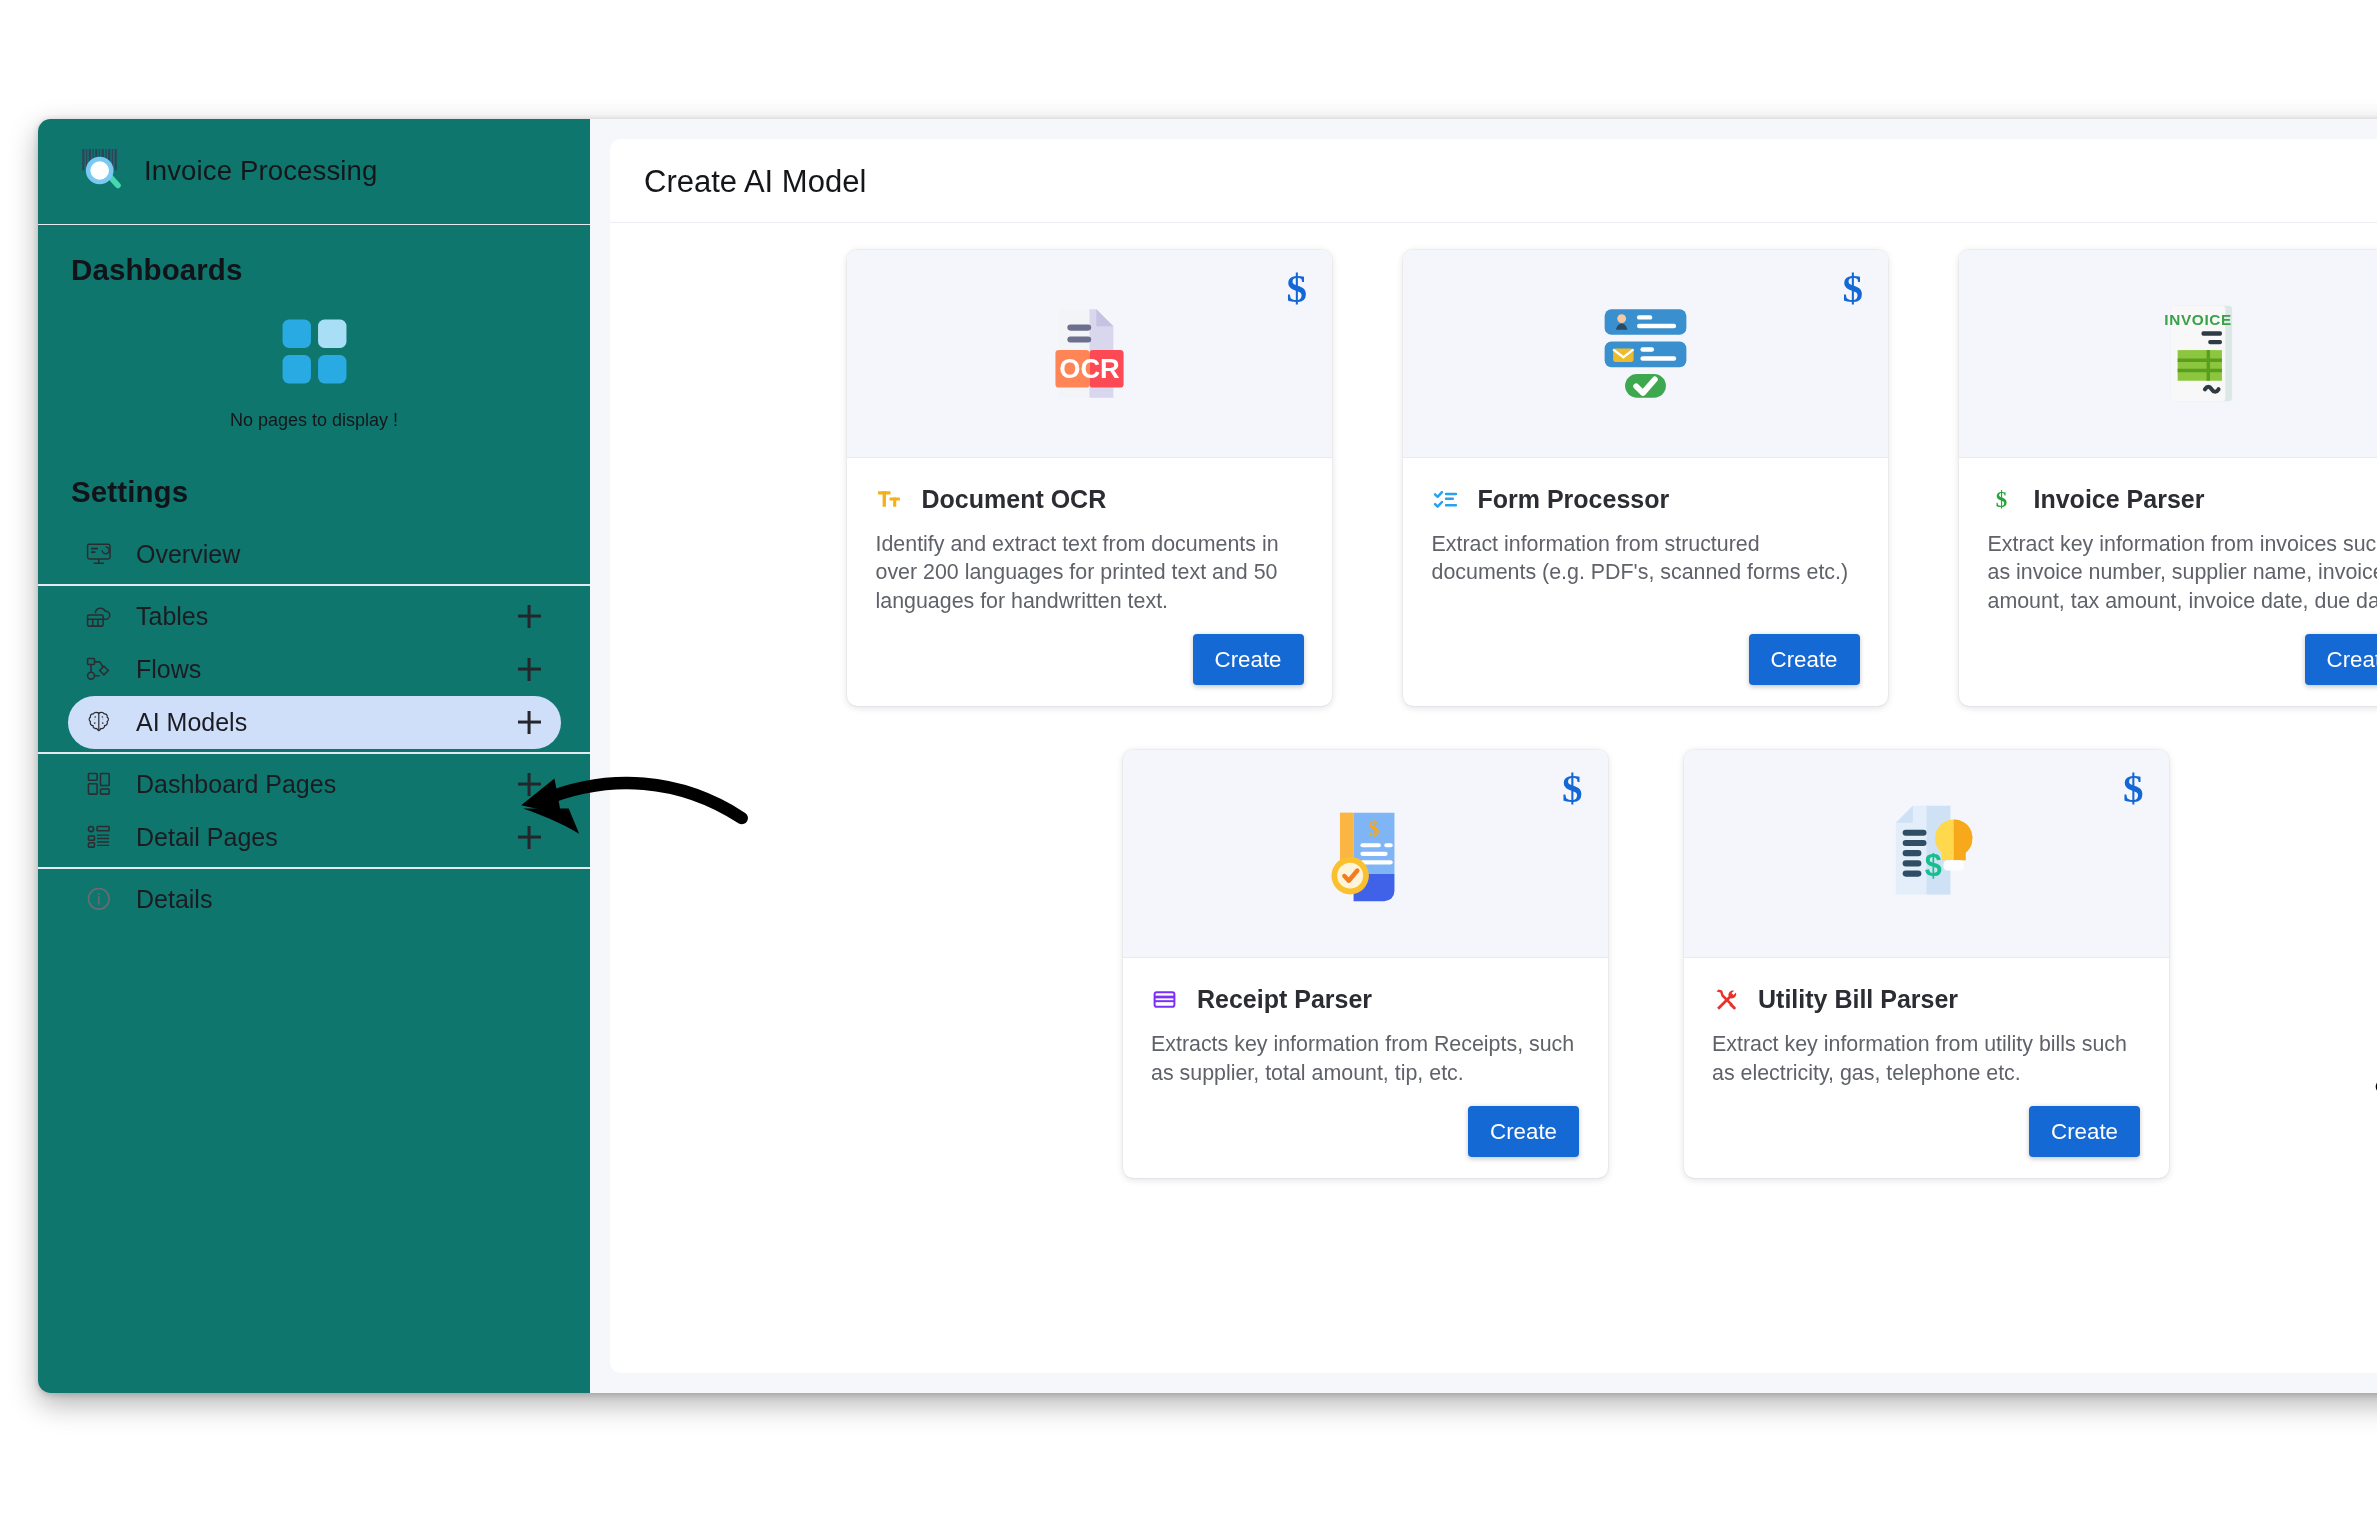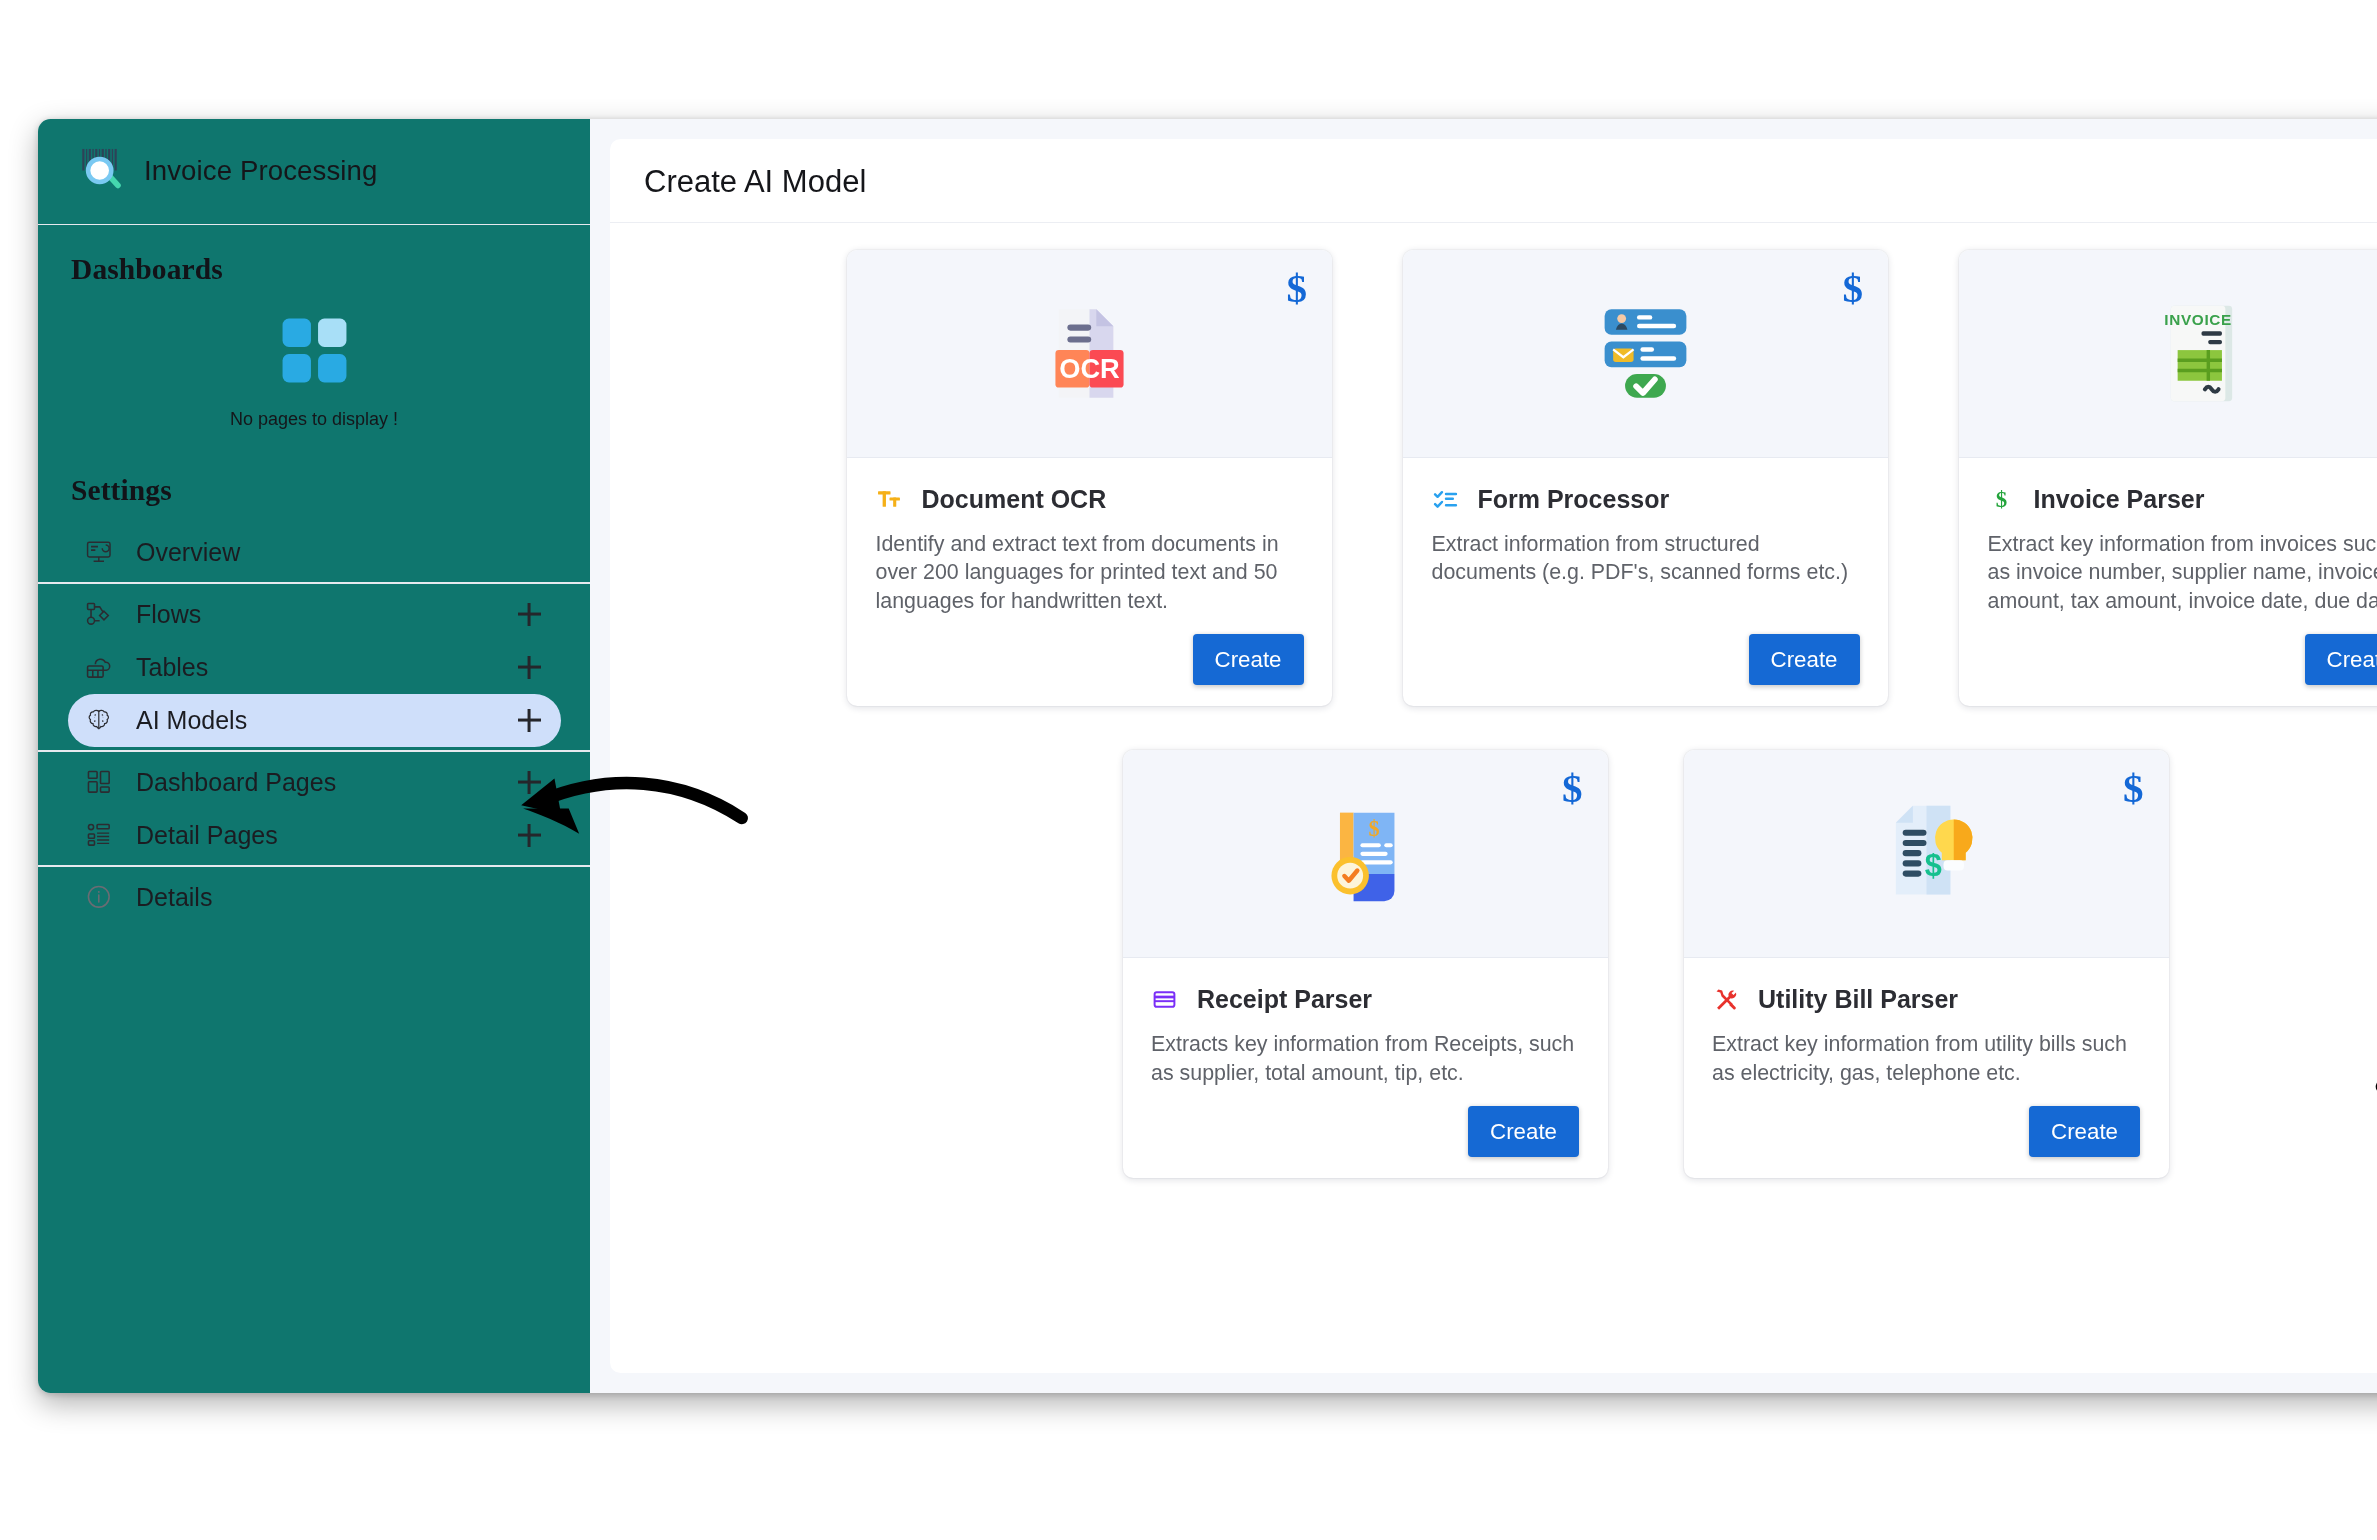--- a/index.html
+++ b/index.html
@@ -45,21 +45,20 @@
     font-weight: 400;
     letter-spacing: 0.1px;
   }
 
   .section-title {
     font-size: 29.5px;
     font-weight: 700;
     color: #121318;
     padding: 27.6px 0 0 33px;
     letter-spacing: 0.1px;
-    font-family: Liberation Serif, serif;
   }
 
   .empty-block {
     display: flex; flex-direction: column;
     align-items: center; justify-content: center;
     padding: 29.5px 0 16px 0;
   }
   .grid-icon { width: 71px; height: 71px; }
   .empty-text {
     margin-top: 23px;
@@ -275,39 +274,39 @@
           </svg>
         </span>
         <span class="nav-label">Overview</span>
       </div>
 
       <div class="nav-divider"></div>
 
       <div class="nav-item">
         <span class="nav-ico">
           <svg viewBox="0 0 32 32" width="27.6" height="27.6" fill="none" stroke="#2b2c31" stroke-width="1.8">
+            <rect x="3" y="15" width="18" height="13" rx="1.5"></rect>
+              <path d="M3 20h18M9 20v8M15 20v8"></path>
+            <path d="M12 13a6 6 0 0 1 11.5-2.2A4.6 4.6 0 1 1 24.5 20H21"></path>
+          </svg>
+        </span>
+        <span class="nav-label">Tables</span>
+        <span class="nav-plus"></span>
+      </div>
+
+      <div class="nav-item">
+        <span class="nav-ico">
+          <svg viewBox="0 0 32 32" width="27.6" height="27.6" fill="none" stroke="#2b2c31" stroke-width="1.8">
             <rect x="3" y="4" width="8" height="7" rx="1"></rect>
               <circle cx="7" cy="24" r="4"></circle>
             <path d="M22 13l5 5-5 5-5-5z"></path>
               <path d="M7 11v9M11 24h6M11 8h6l4 6"></path>
           </svg>
         </span>
         <span class="nav-label">Flows</span>
-        <span class="nav-plus"></span>
-      </div>
-
-      <div class="nav-item">
-        <span class="nav-ico">
-          <svg viewBox="0 0 32 32" width="27.6" height="27.6" fill="none" stroke="#2b2c31" stroke-width="1.8">
-            <rect x="3" y="15" width="18" height="13" rx="1.5"></rect>
-              <path d="M3 20h18M9 20v8M15 20v8"></path>
-            <path d="M12 13a6 6 0 0 1 11.5-2.2A4.6 4.6 0 1 1 24.5 20H21"></path>
-          </svg>
-        </span>
-        <span class="nav-label">Tables</span>
         <span class="nav-plus"></span>
       </div>
 
       <div class="nav-item active">
         <span class="nav-ico">
           <svg viewBox="0 0 32 32" width="27.6" height="27.6" fill="none" stroke="#2b2c31" stroke-width="1.4">
             <path d="M16 5v22"></path>
             <path d="M16 6.5c-1.6-2-5-1.8-6.3.3-2.4-.3-4 1.8-3.4 3.8-2 1.1-2 4 0 5.2-.9 2.2.7 4.6 3 4.6-.2 2.4 2.1 4.2 4.3 3.4.7 1.6 2.4 2.3 2.4 2.3"></path>
             <path d="M16 6.5c1.6-2 5-1.8 6.3.3 2.4-.3 4 1.8 3.4 3.8 2 1.1 2 4 0 5.2.9 2.2-.7 4.6-3 4.6.2 2.4-2.1 4.2-4.3 3.4-.7 1.6-2.4 2.3-2.4 2.3"></path>
             <path d="M12.5 10c-1.3.4-1.8 2-1 3M19.5 10c1.3.4 1.8 2 1 3M12 17c-1 .5-1.4 1.8-.8 2.8M20 17c1 .5 1.4 1.8.8 2.8" stroke-dasharray="1.6 1.6"></path>

